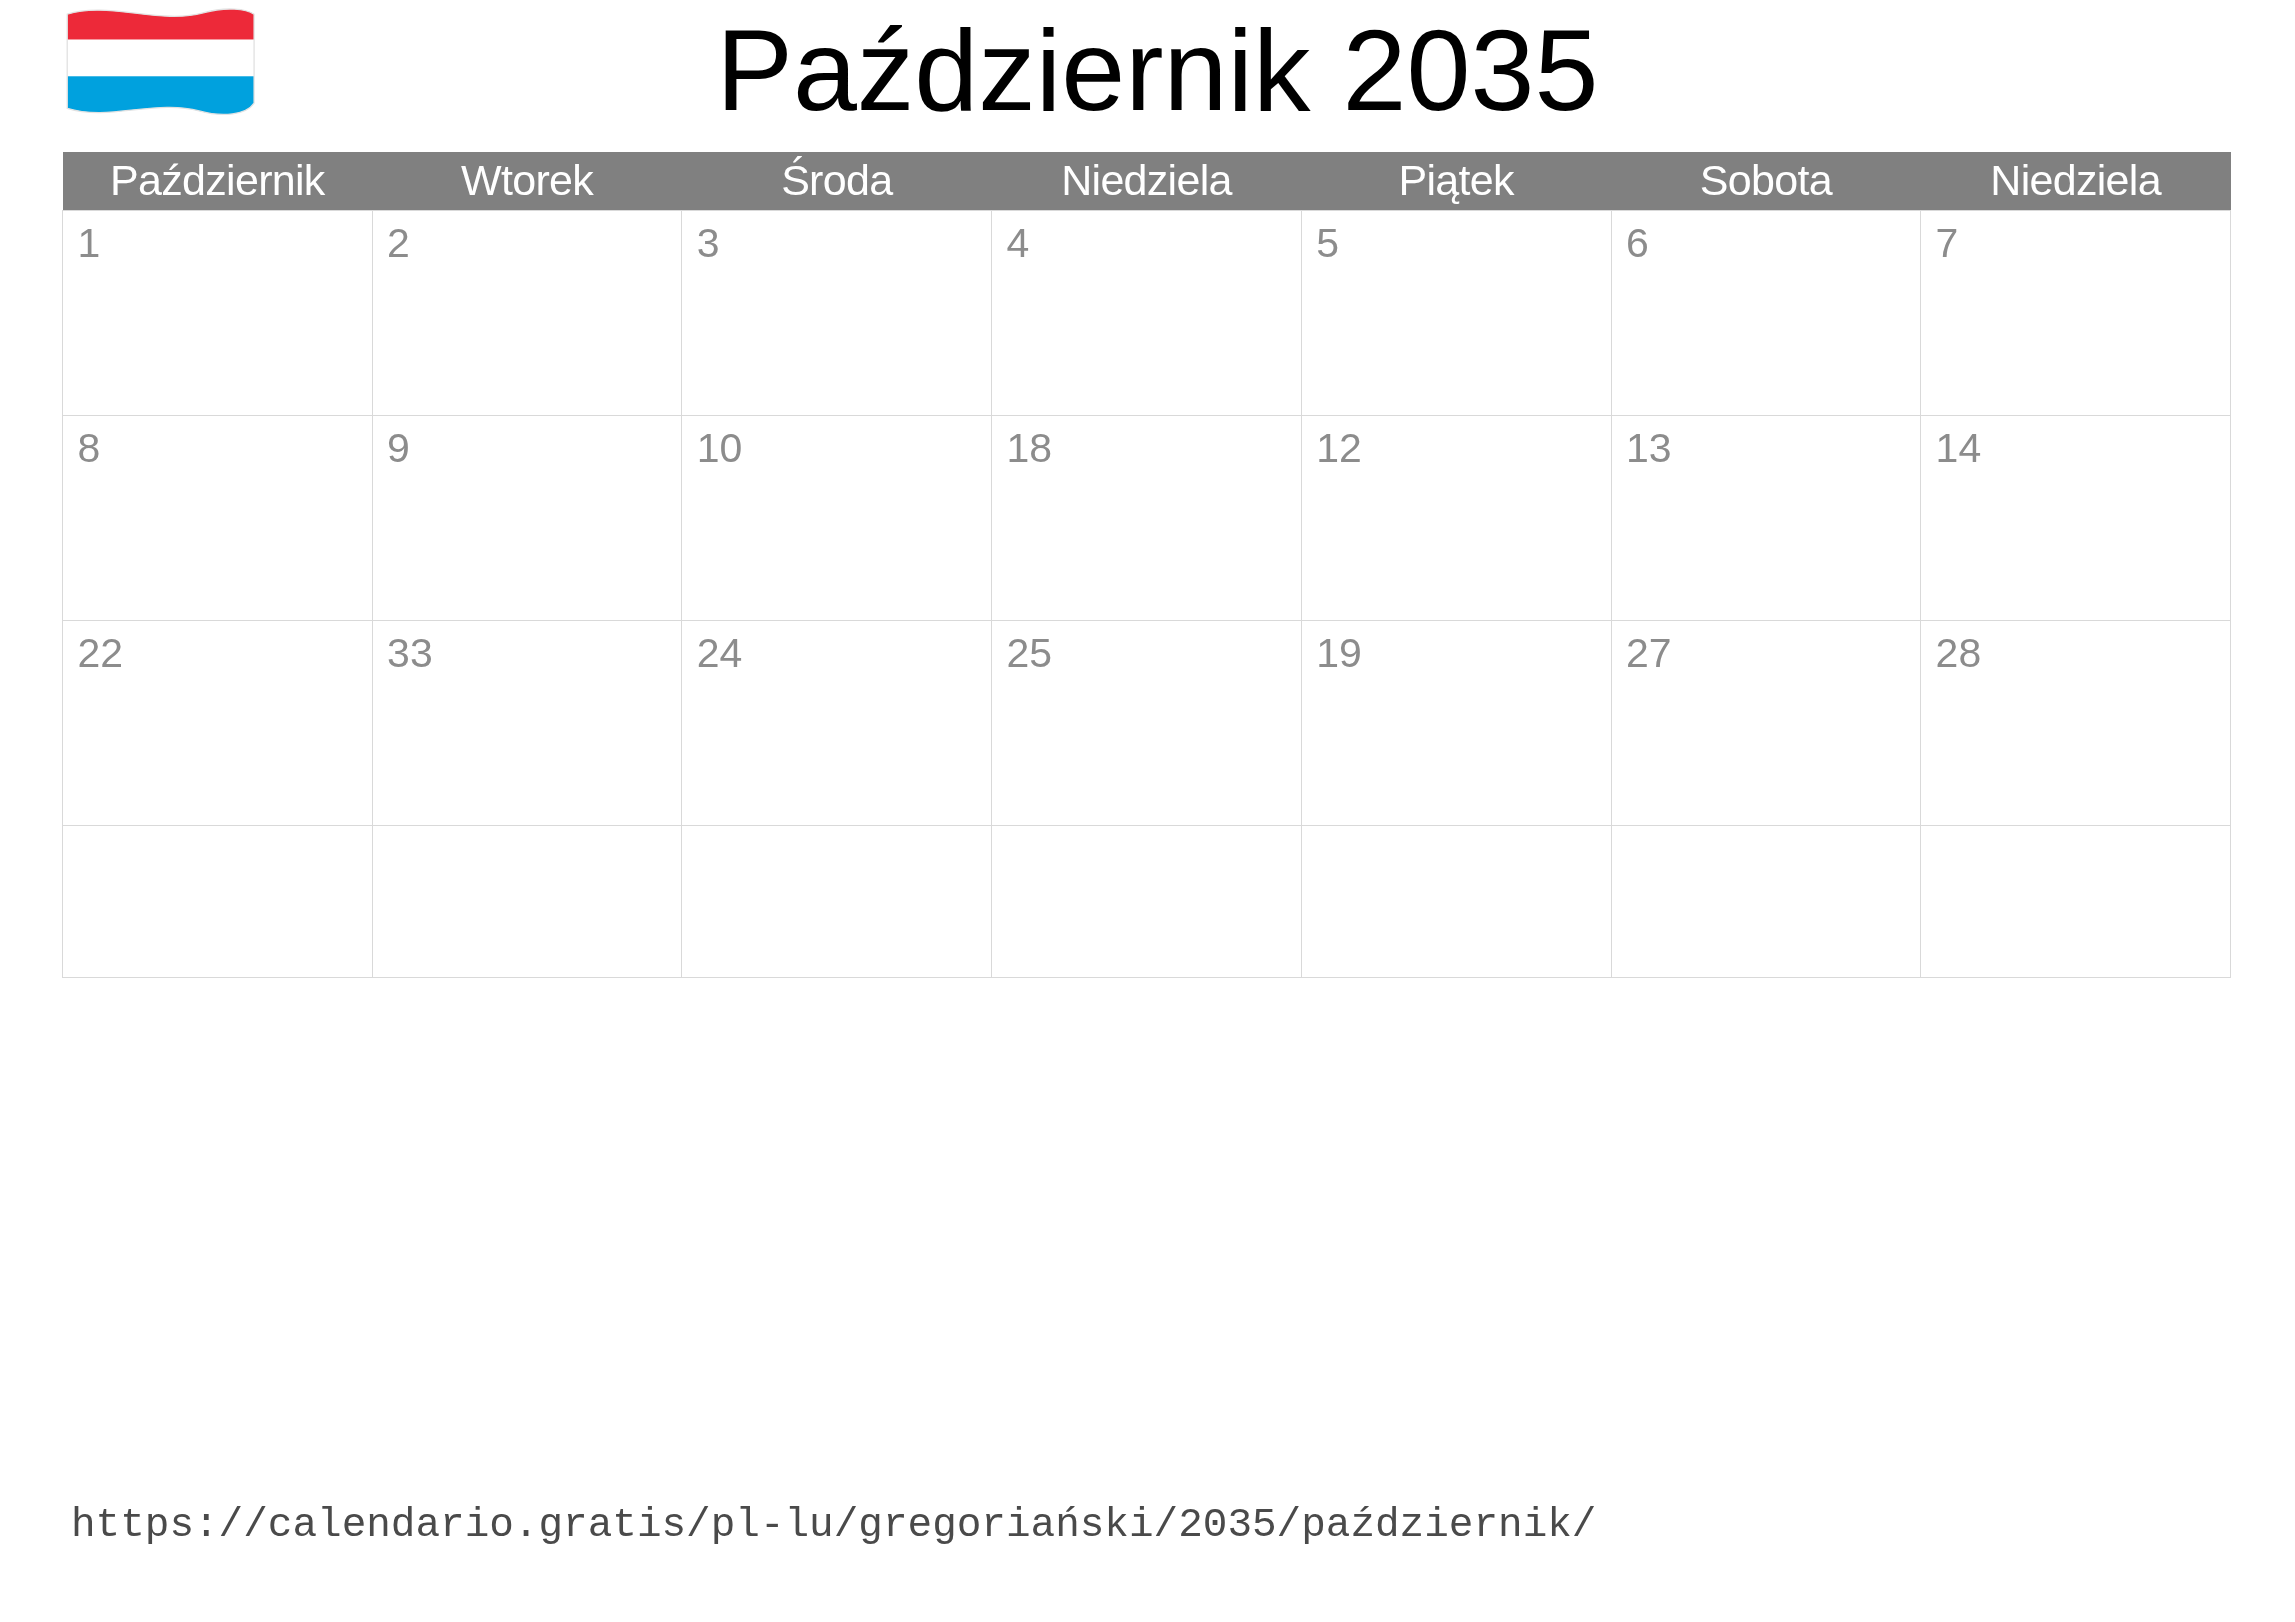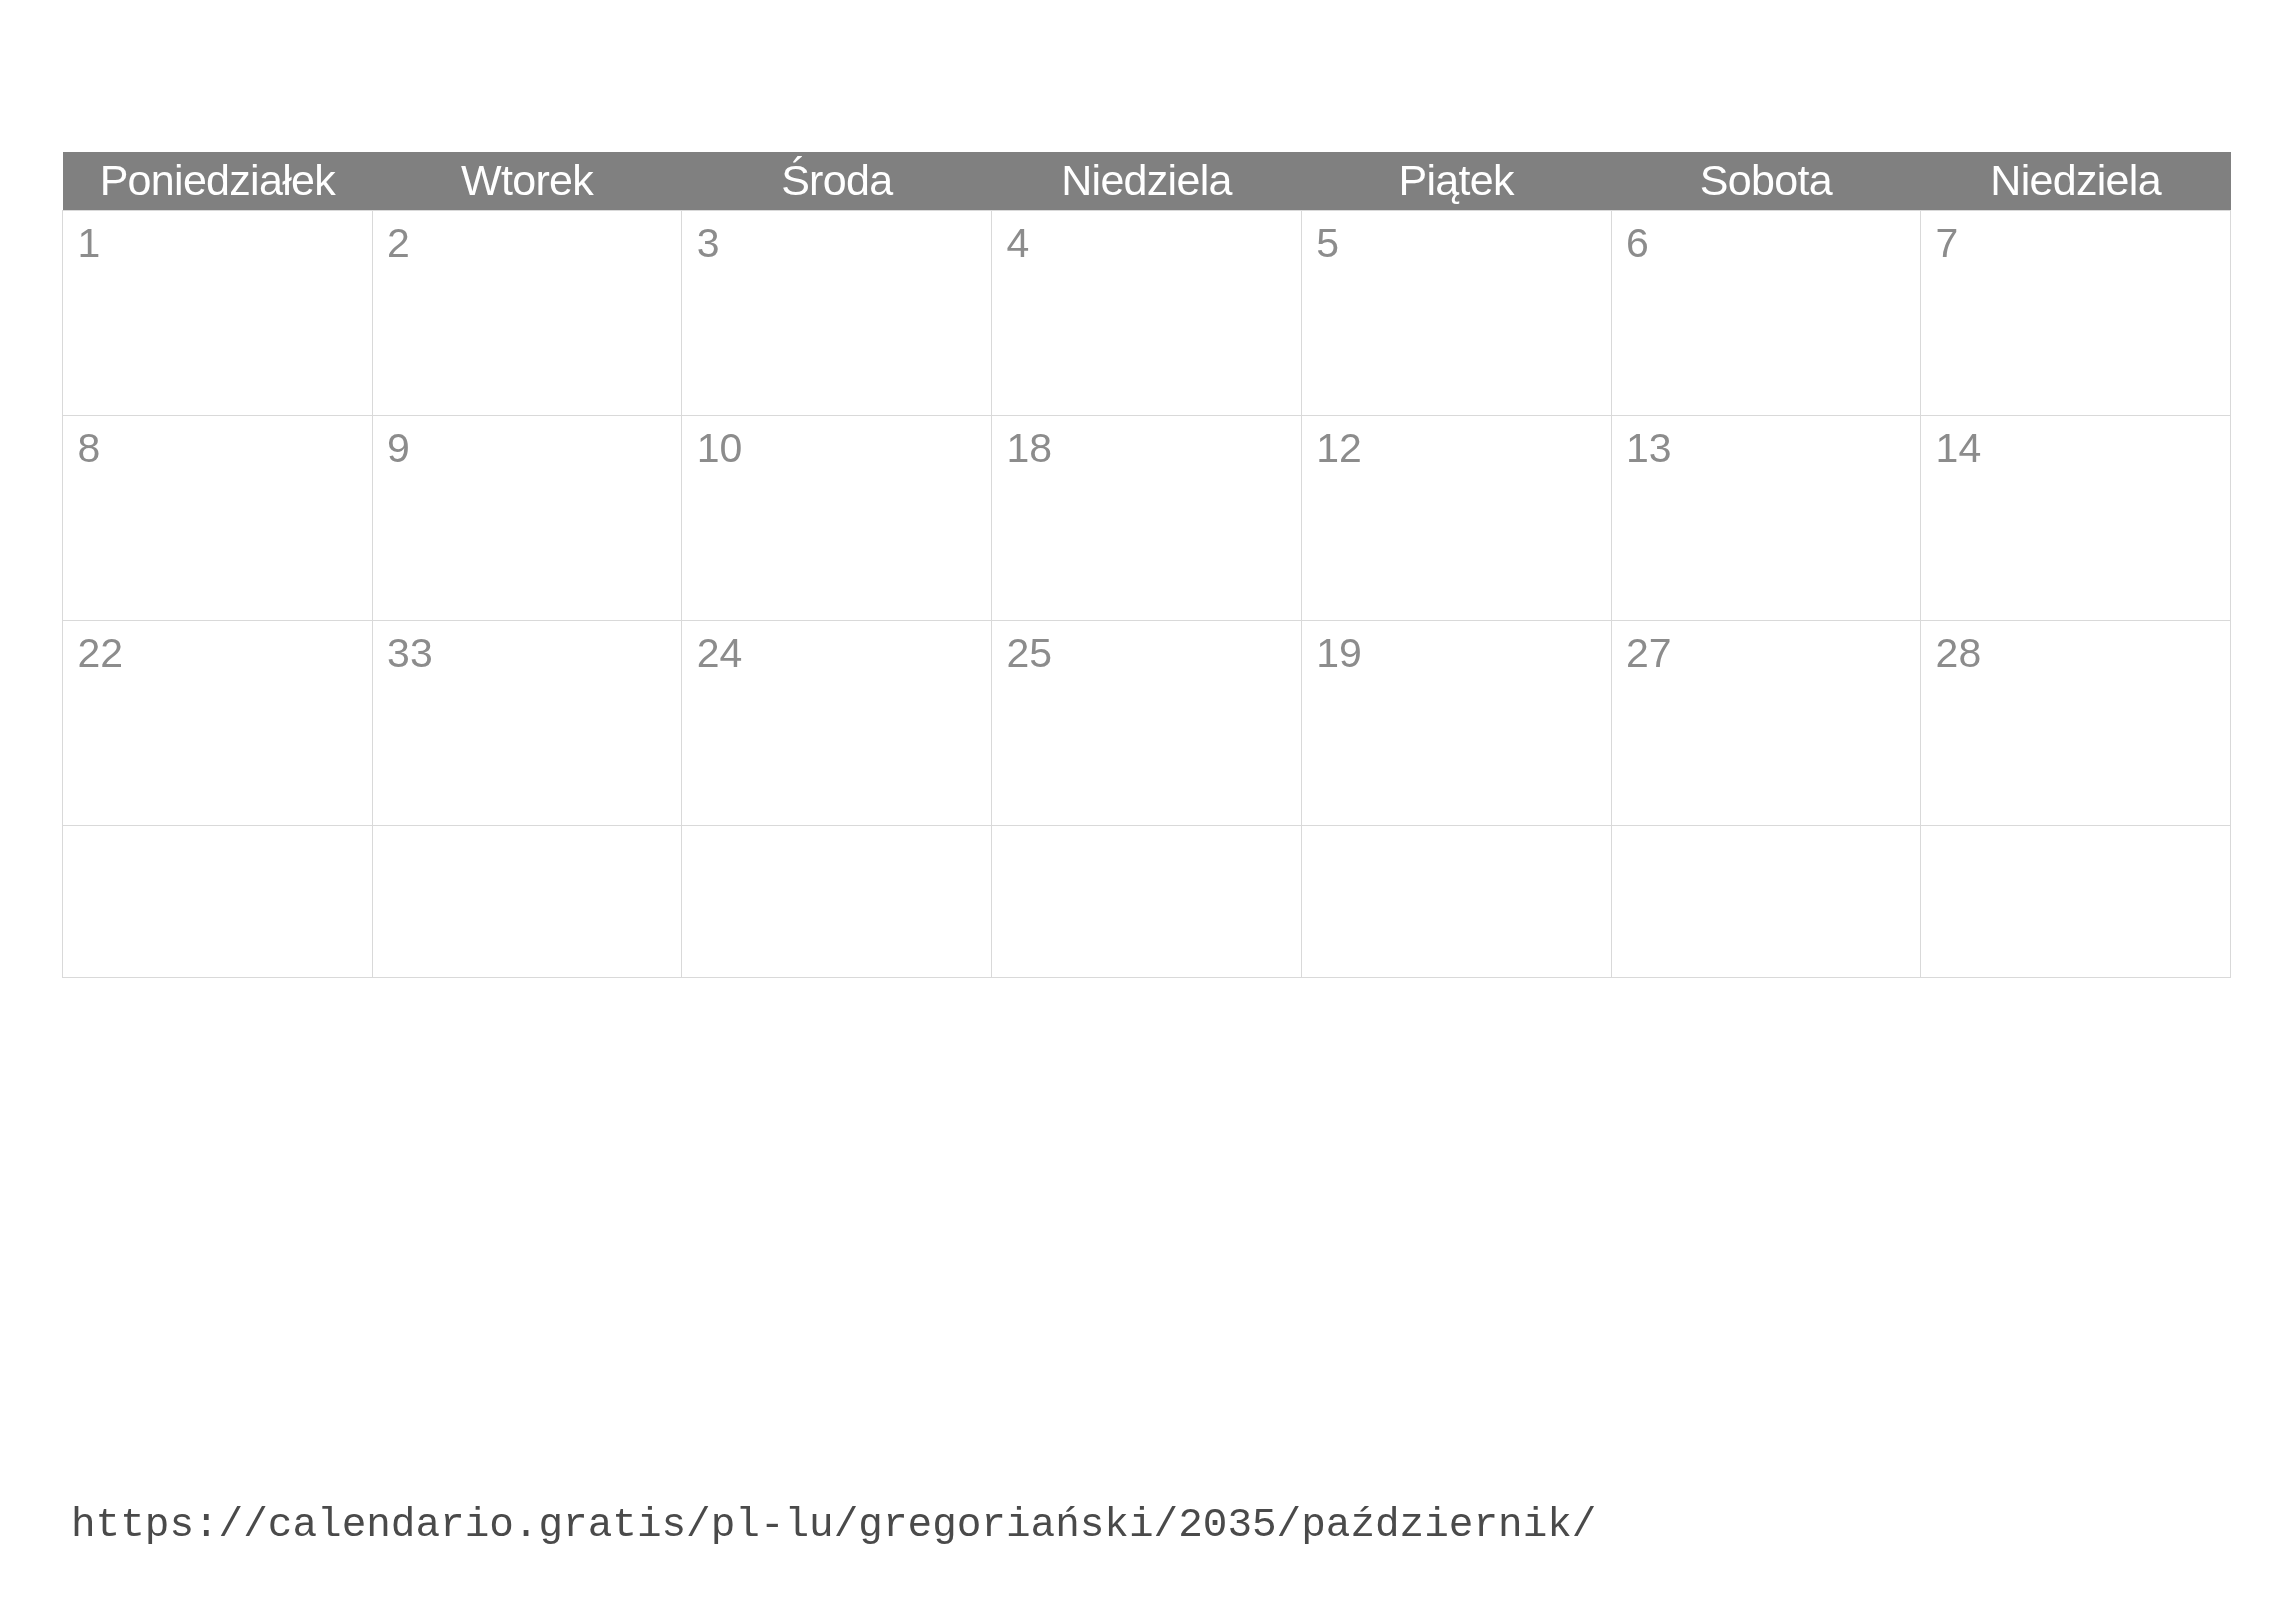--- a/index.html
+++ b/index.html
@@ -99,25 +99,43 @@
     font-size: 41px;
     color: #4a4a4a;
     white-space: nowrap;
   }
 </style>
 </head>
 <body>
 
 <div class="page">
 
+  <div class="header">
+    <span class="flag">
+      <svg width="196" height="121" viewBox="0 0 300 185" xmlns="http://www.w3.org/2000/svg">
+        <defs>
+          <clipPath id="waveclip">
+            <path d="M8,14 C70,-6 150,30 216,12 C252,2 282,6 294,14 L294,150 C282,168 246,172 210,162 C144,144 72,178 8,158 Z"></path>
+          </clipPath>
+        </defs>
+        <g clip-path="url(#waveclip)">
+          <rect x="0" y="0" width="300" height="53" fill="#ED2939"></rect>
+          <rect x="0" y="53" width="300" height="56" fill="#FFFFFF"></rect>
+          <rect x="0" y="109" width="300" height="76" fill="#00A1DE"></rect>
+        </g>
+        <path d="M8,14 C70,-6 150,30 216,12 C252,2 282,6 294,14 L294,150 C282,168 246,172 210,162 C144,144 72,178 8,158 Z" fill="none" stroke="#e2e2e2" stroke-width="2"></path>
+      </svg>
+    </span>
+    <div class="title">Październik 2035</div>
+  </div>
 
   <table class="calendar">
     <thead>
       <tr>
-        <th>Poniedziałek</th>
+        <th>Październik</th>
         <th>Wtorek</th>
         <th>Środa</th>
         <th>Niedziela</th>
         <th>Piątek</th>
         <th>Sobota</th>
         <th>Niedziela</th>
       </tr>
     </thead>
     <tbody>
       <tr>

